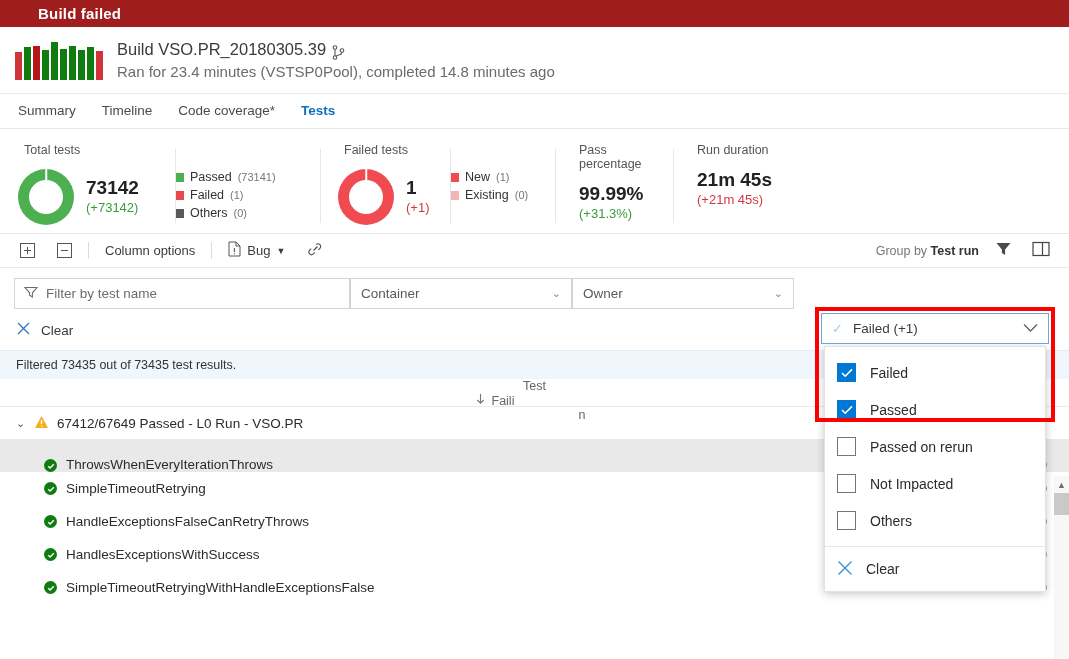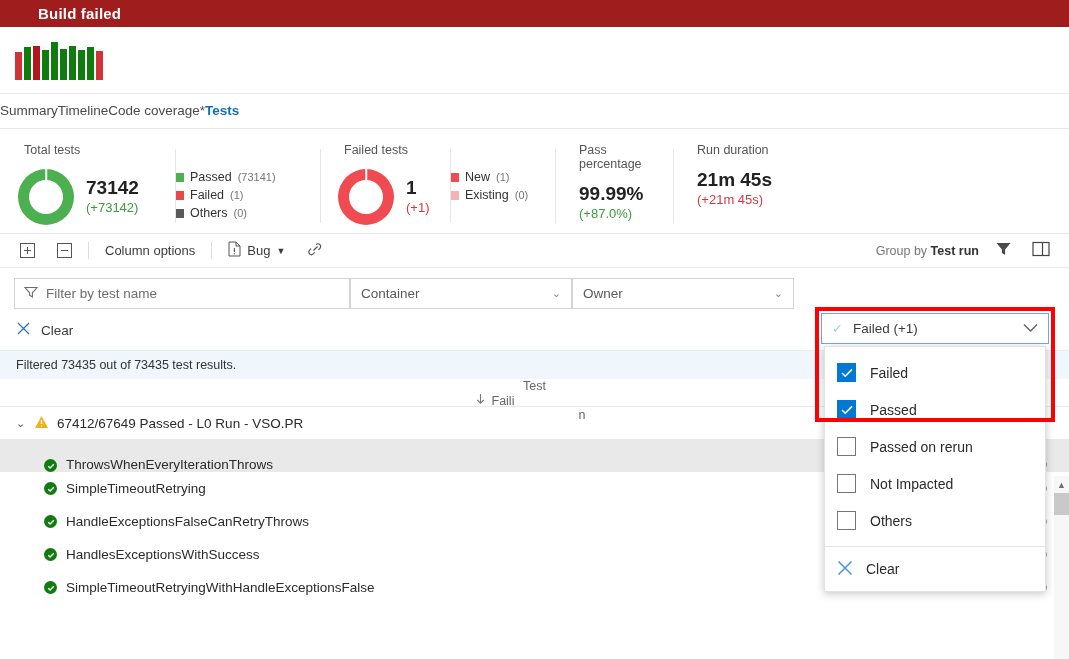--- a/index.html
+++ b/index.html
@@ -33,21 +33,21 @@
   .build-title {
     font-size:16.5px; color:#3b3b3b; display:flex; align-items:center; gap:6px;
     line-height:22px;
   }
   .branch-icon { display:inline-block; width:13px; height:15px; position:relative; top:1px; }
   .build-sub { font-size:15px; color:#6b6b6b; line-height:21px; margin-top:1px;}
 
   
   .tabs {
     height:35px; display:flex; align-items:center;
-    
+    padding-left:18px; gap:26px;
     border-bottom:1px solid #e6e6e6; background:#fff;
     font-size:13.5px;
   }
   .tab { color:#4a4a4a; cursor:pointer; padding-bottom:2px; }
   .tab.active { color:#106ebe; font-weight:bold; }
 
   
   .summary {
     height:105px; display:flex; align-items:stretch;
     border-bottom:1px solid #e6e6e6; background:#fff;
@@ -205,20 +205,35 @@
     <i style="height:33px;background:#107c10"></i>
     <i style="height:34px;background:#b4161b"></i>
     <i style="height:30px;background:#107c10"></i>
     <i style="height:38px;background:#107c10"></i>
     <i style="height:31px;background:#107c10"></i>
     <i style="height:34px;background:#107c10"></i>
     <i style="height:30px;background:#107c10"></i>
     <i style="height:33px;background:#107c10"></i>
     <i style="height:29px;background:#d13438"></i>
   </div>
+  <div class="build-meta">
+    <div class="build-title">
+      <span>Build VSO.PR_20180305.39</span>
+      <span class="branch-icon">
+        <svg width="13" height="15" viewBox="0 0 13 15">
+          <circle cx="3" cy="2.5" r="1.8" fill="none" stroke="#555" stroke-width="1.1"></circle>
+          <circle cx="3" cy="12.5" r="1.8" fill="none" stroke="#555" stroke-width="1.1"></circle>
+          <circle cx="10" cy="5.5" r="1.8" fill="none" stroke="#555" stroke-width="1.1"></circle>
+          <path d="M3 4.3 L3 10.7" stroke="#555" stroke-width="1.1" fill="none"></path>
+          <path d="M10 7.3 C10 10.5 6 9.5 3.6 11.4" stroke="#555" stroke-width="1.1" fill="none"></path>
+        </svg>
+      </span>
+    </div>
+    <div class="build-sub">Ran for 23.4 minutes (VSTSP0Pool), completed 14.8 minutes ago</div>
+  </div>
 </div>
 
 <div class="tabs">
   <div class="tab">Summary</div>
   <div class="tab">Timeline</div>
   <div class="tab">Code coverage*</div>
   <div class="tab active">Tests</div>
 </div>
 
 <div class="summary">
@@ -281,21 +296,21 @@
         <span>Existing</span>
         <span class="cnt">(0)</span>
         </div>
     </div>
   </div>
 
   <div class="stat" style="width:118px">
     <div class="stat-label">Pass percentage</div>
     <div style="margin:12px 0 0 6px">
       <div class="big-num">99.99%</div>
-      <div class="delta green">(+87.0%)</div>
+      <div class="delta green">(+31.3%)</div>
     </div>
   </div>
 
   <div class="stat" style="width:140px">
     <div class="stat-label">Run duration</div>
     <div style="margin:12px 0 4px 6px">
       <div class="big-num">21m 45s</div>
       <div class="delta red">(+21m 45s)</div>
     </div>
   </div>

